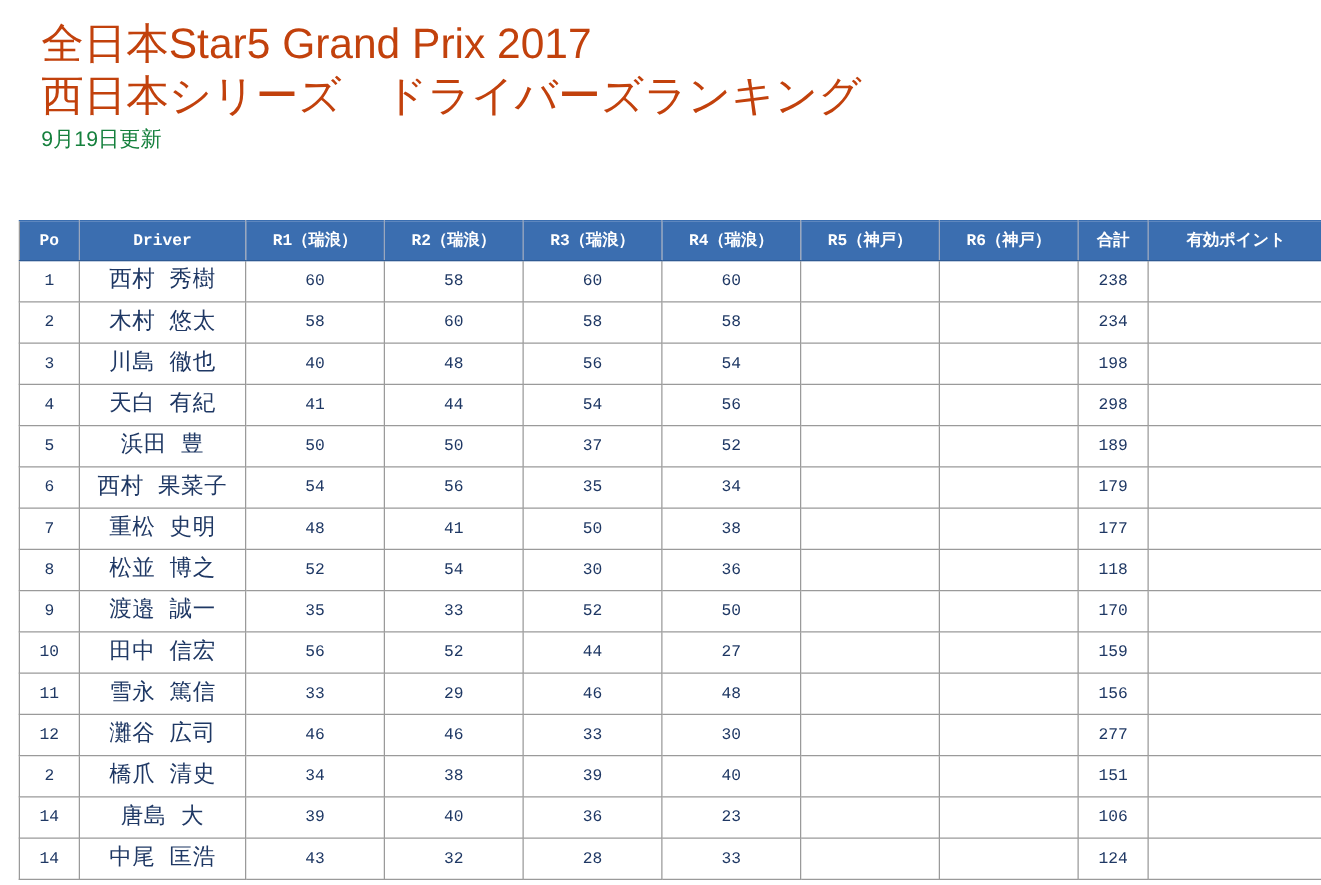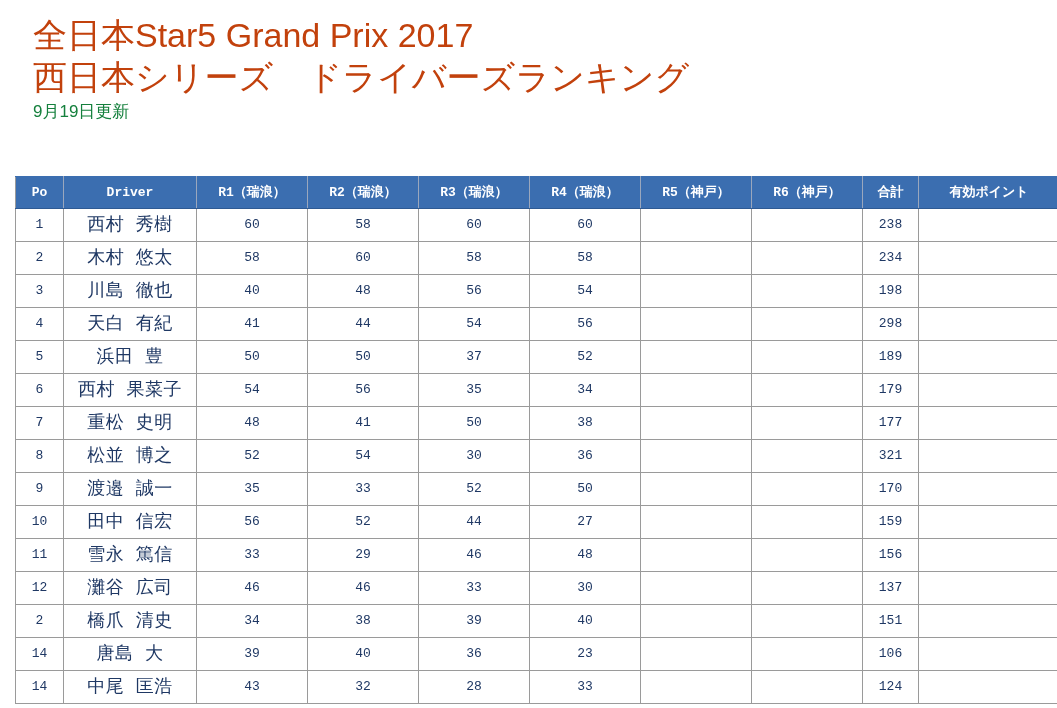--- a/index.html
+++ b/index.html
@@ -227,21 +227,21 @@
           </tr>
           <tr>
             <td>8</td>
             <td class="driver">松並 博之</td>
             <td>52</td>
             <td>54</td>
             <td>30</td>
             <td>36</td>
             <td></td>
             <td></td>
-            <td>321</td>
+            <td>118</td>
             <td></td>
           </tr>
           <tr>
             <td>9</td>
             <td class="driver">渡邉 誠一</td>
             <td>35</td>
             <td>33</td>
             <td>52</td>
             <td>50</td>
             <td></td>
@@ -275,21 +275,21 @@
           </tr>
           <tr>
             <td>12</td>
             <td class="driver">灘谷 広司</td>
             <td>46</td>
             <td>46</td>
             <td>33</td>
             <td>30</td>
             <td></td>
             <td></td>
-            <td>137</td>
+            <td>277</td>
             <td></td>
           </tr>
           <tr>
             <td>2</td>
             <td class="driver">橋爪 清史</td>
             <td>34</td>
             <td>38</td>
             <td>39</td>
             <td>40</td>
             <td></td>

